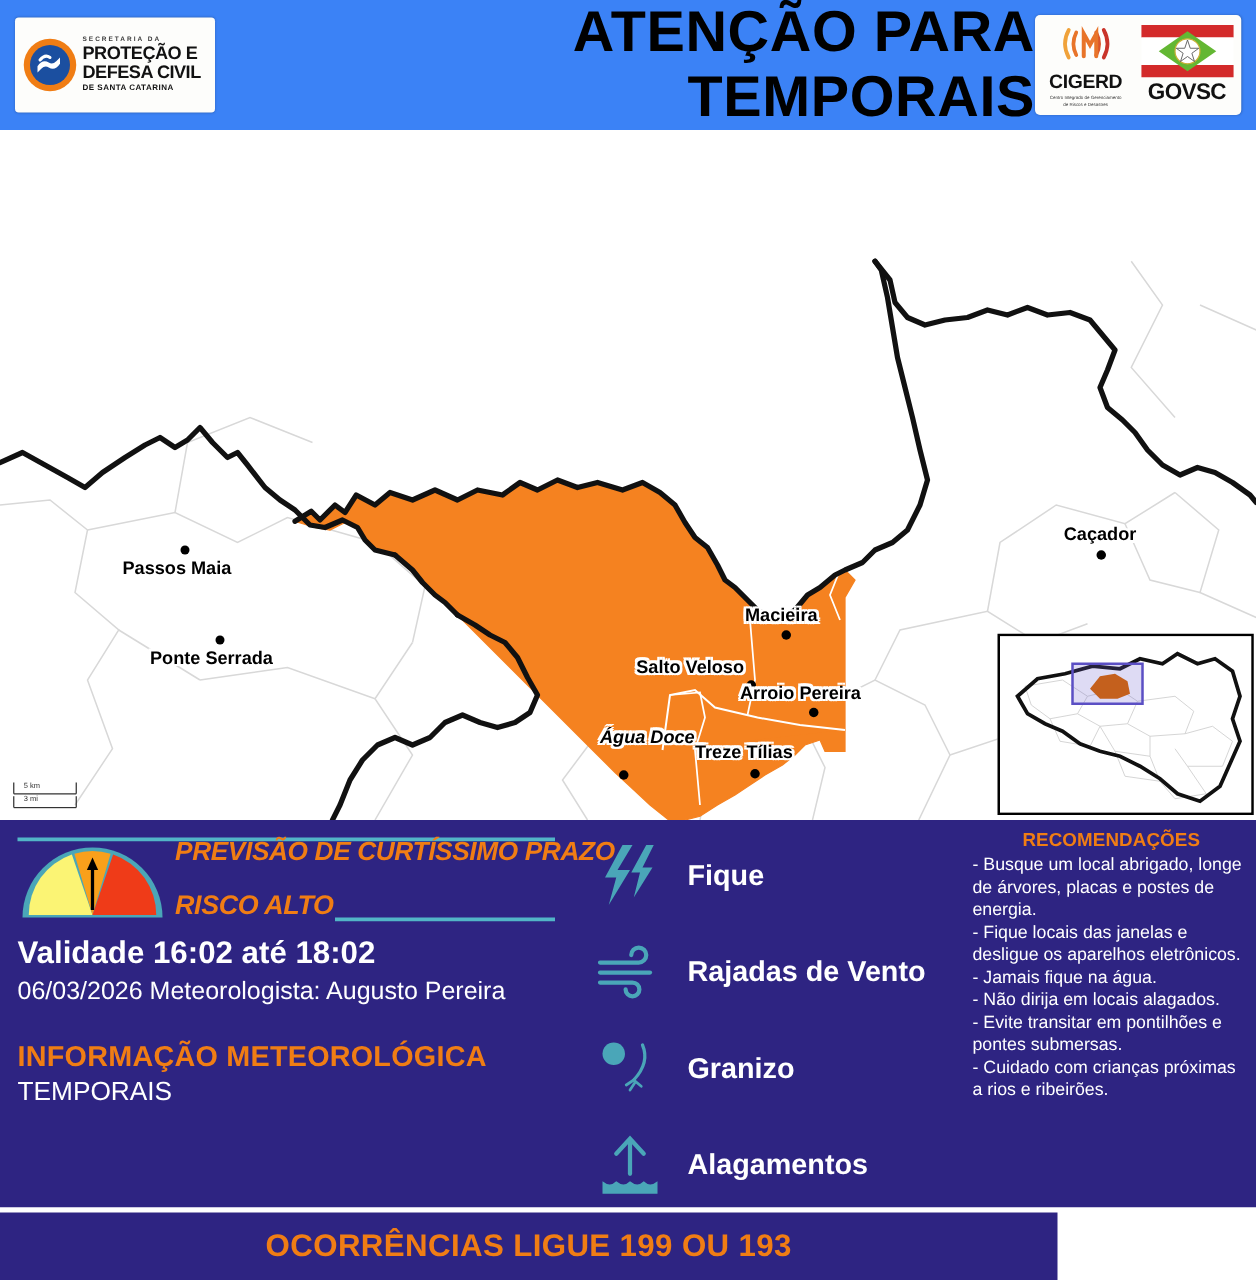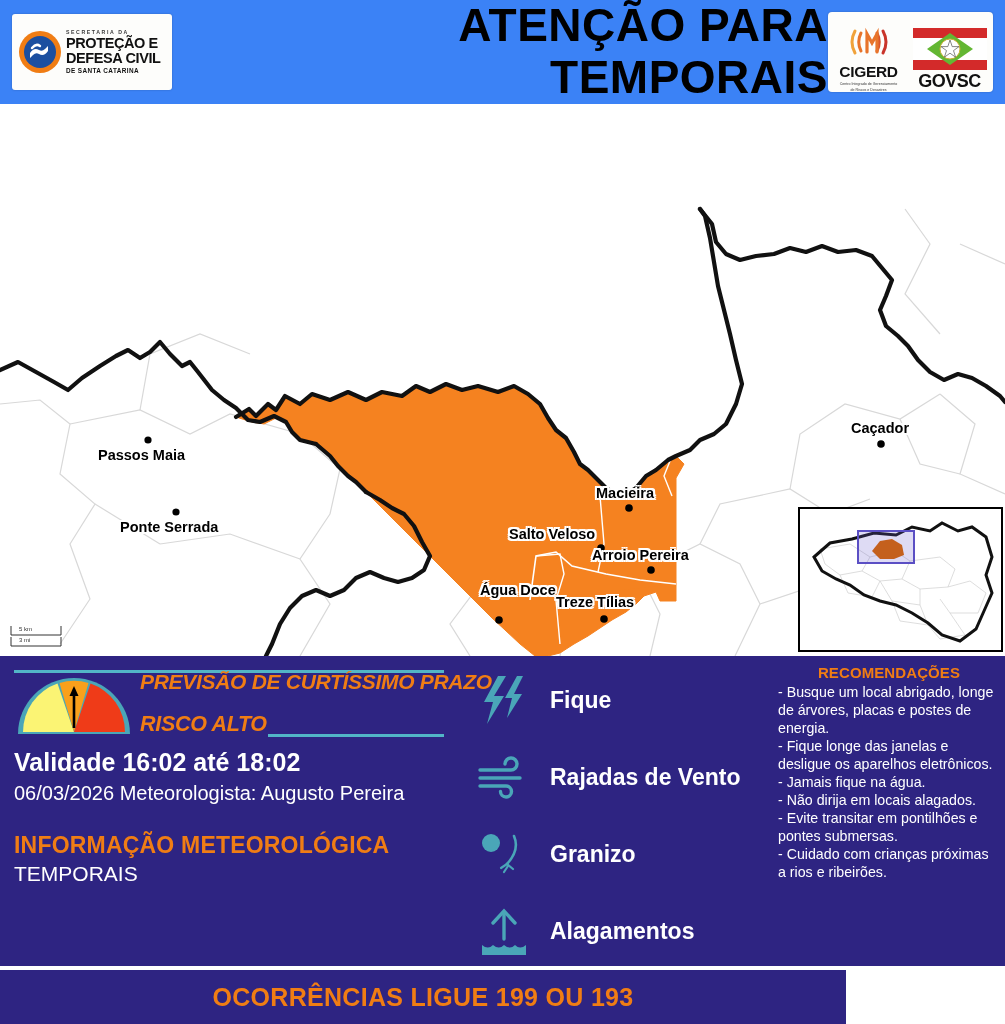--- a/index.html
+++ b/index.html
@@ -34,21 +34,21 @@
 
   #header-title {
     flex:1; text-align:right; color:#000;
     font-size:46px; font-weight:bold; line-height:1.13; letter-spacing:.5px;
     margin-left:-10px;
   }
 
   #logo-right {
     width:165px; height:80px; margin-right:12px;
     background:#fdfdfb; border-radius:4px;
-    display:flex; align-items:flex-end; justify-content:center; gap:6px;
+    display:flex; align-items:center; justify-content:center; gap:6px;
     box-shadow:0 0 2px rgba(0,0,0,.25);
   }
   .cigerd { width:72px; text-align:center; }
   .cigerd-name { font-size:15.5px; font-weight:bold; color:#111; letter-spacing:-.3px; }
   .cigerd-sub { font-size:3.6px; color:#333; line-height:1.25; margin-top:1px; }
   .govsc { width:78px; text-align:center; }
   .flag { width:74px; height:42px; position:relative; margin:0 auto; }
   .govsc-name { font-size:18px; font-weight:bold; color:#111; letter-spacing:-.5px; margin-top:1px;}
   .govsc-name i { font-style:normal; }
 
@@ -268,21 +268,21 @@
       <circle cx="604" cy="515" r="3.8"></circle>
       <circle cx="881" cy="340" r="3.8"></circle>
     </g>
   </svg>
 
   <div class="city-label" style="left:98px;  top:343px;">Passos Maia</div>
   <div class="city-label" style="left:120px; top:415px;">Ponte Serrada</div>
   <div class="city-label" style="left:596px; top:381px;">Macieira</div>
   <div class="city-label" style="left:509px; top:422px;">Salto Veloso</div>
   <div class="city-label" style="left:592px; top:443px;">Arroio Pereira</div>
-  <div class="city-label" style="left:480px; top:479px; width:60px; line-height:1.05;">Água Doce</div>
+  <div class="city-label" style="left:480px; top:479px; width:60px; line-height:1.05;font-style:italic;">Água Doce</div>
   <div class="city-label" style="left:556px; top:490px;">Treze Tílias</div>
   <div class="city-label" style="left:851px; top:316px;">Caçador</div>
 
   <div id="scalebar">
     <div class="sb-row">
       <svg width="52" height="11">
           <path d="M1 1 L1 10 M51 1 L51 10 M1 10 L51 10" stroke="#333" stroke-width="1" fill="none"></path>
         </svg>
       <span class="sb-txt">5 km</span>
     </div>
@@ -398,21 +398,21 @@
         </svg>
       </div>
       <div class="hz-label">Alagamentos</div>
     </div>
   </div>
 
   <div id="col-right">
     <div id="rec-title">RECOMENDAÇÕES</div>
     <div id="rec-list">
       <p>- Busque um local abrigado, longe de árvores, placas e postes de energia.</p>
-      <p>- Fique longe das janelas e desligue os aparelhos eletrônicos.</p>
+      <p>- Fique locais das janelas e desligue os aparelhos eletrônicos.</p>
       <p>- Jamais fique na água.</p>
       <p>- Não dirija em locais alagados.</p>
       <p>- Evite transitar em pontilhões e pontes submersas.</p>
       <p>- Cuidado com crianças próximas a rios e ribeirões.</p>
     </div>
   </div>
 </div>
 
 <div id="footer-sep"></div>
 <div id="footer">

